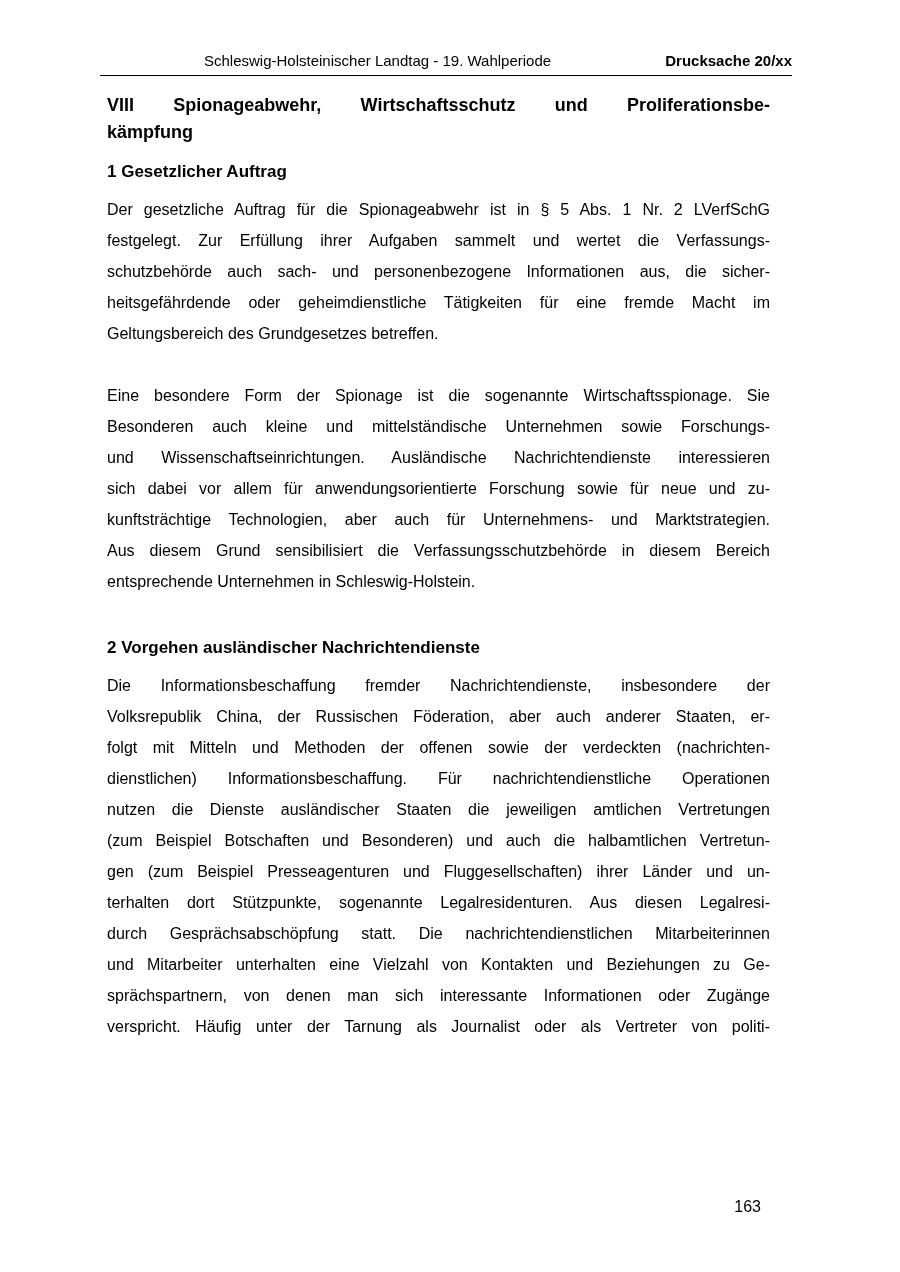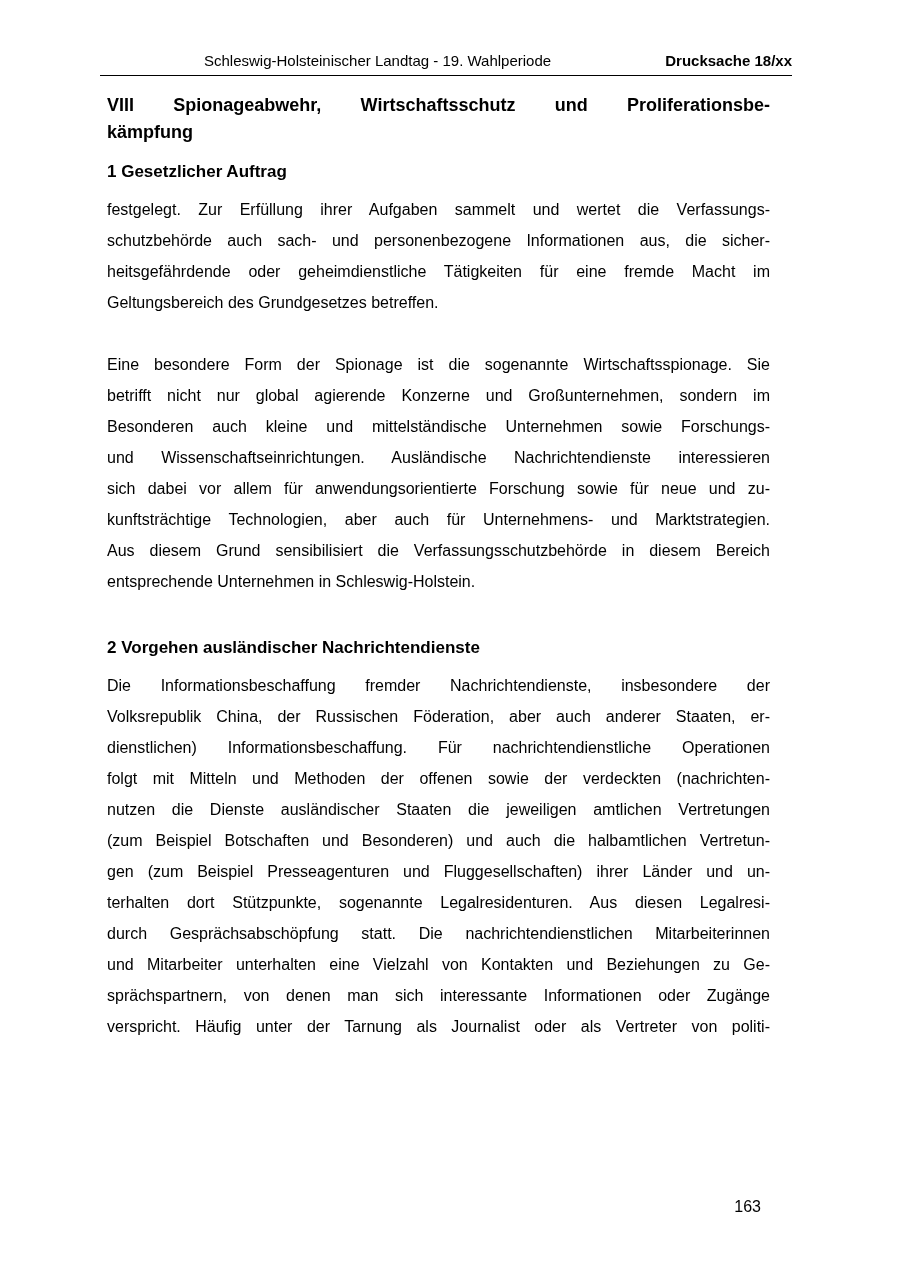--- a/index.html
+++ b/index.html
@@ -43,54 +43,54 @@
   }
 </style>
 </head>
 <body>
 
 <div class="page">
 
   <div class="hdr">
     <div class="hdr-row">
       <span class="hdr-left">Schleswig-Holsteinischer Landtag - 19. Wahlperiode</span>
-      <span class="hdr-right">Drucksache 18/xx</span>
+      <span class="hdr-right">Drucksache 20/xx</span>
     </div>
     <hr class="hdr-rule">
   </div>
 
   <div class="content">
     <h1 class="title">
       <span class="jline">VIII Spionageabwehr, Wirtschaftsschutz und Proliferationsbe-</span>
       <span class="line">kämpfung</span>
     </h1>
     <div id="sections">
         <h2 class="sec-h">1 Gesetzlicher Auftrag</h2>
         <p class="para">
+          <span class="jline">Der gesetzliche Auftrag für die Spionageabwehr ist in § 5 Abs. 1 Nr. 2 LVerfSchG</span>
           <span class="jline">festgelegt. Zur Erfüllung ihrer Aufgaben sammelt und wertet die Verfassungs-</span>
           <span class="jline">schutzbehörde auch sach- und personenbezogene Informationen aus, die sicher-</span>
           <span class="jline">heitsgefährdende oder geheimdienstliche Tätigkeiten für eine fremde Macht im</span>
           <span class="line">Geltungsbereich des Grundgesetzes betreffen.</span>
         </p>
         <p class="para">
           <span class="jline">Eine besondere Form der Spionage ist die sogenannte Wirtschaftsspionage. Sie</span>
-          <span class="jline">betrifft nicht nur global agierende Konzerne und Großunternehmen, sondern im</span>
           <span class="jline">Besonderen auch kleine und mittelständische Unternehmen sowie Forschungs-</span>
           <span class="jline">und Wissenschaftseinrichtungen. Ausländische Nachrichtendienste interessieren</span>
           <span class="jline">sich dabei vor allem für anwendungsorientierte Forschung sowie für neue und zu-</span>
           <span class="jline">kunftsträchtige Technologien, aber auch für Unternehmens- und Marktstrategien.</span>
           <span class="jline">Aus diesem Grund sensibilisiert die Verfassungsschutzbehörde in diesem Bereich</span>
           <span class="line">entsprechende Unternehmen in Schleswig-Holstein.</span>
         </p>
         <h2 class="sec-h later">2 Vorgehen ausländischer Nachrichtendienste</h2>
         <p class="para">
           <span class="jline">Die Informationsbeschaffung fremder Nachrichtendienste, insbesondere der</span>
           <span class="jline">Volksrepublik China, der Russischen Föderation, aber auch anderer Staaten, er-</span>
+          <span class="jline">folgt mit Mitteln und Methoden der offenen sowie der verdeckten (nachrichten-</span>
           <span class="jline">dienstlichen) Informationsbeschaffung. Für nachrichtendienstliche Operationen</span>
-          <span class="jline">folgt mit Mitteln und Methoden der offenen sowie der verdeckten (nachrichten-</span>
           <span class="jline">nutzen die Dienste ausländischer Staaten die jeweiligen amtlichen Vertretungen</span>
           <span class="jline">(zum Beispiel Botschaften und Besonderen) und auch die halbamtlichen Vertretun-</span>
           <span class="jline">gen (zum Beispiel Presseagenturen und Fluggesellschaften) ihrer Länder und un-</span>
           <span class="jline">terhalten dort Stützpunkte, sogenannte Legalresidenturen. Aus diesen Legalresi-</span>
           <span class="jline">durch Gesprächsabschöpfung statt. Die nachrichtendienstlichen Mitarbeiterinnen</span>
           <span class="jline">und Mitarbeiter unterhalten eine Vielzahl von Kontakten und Beziehungen zu Ge-</span>
           <span class="jline">sprächspartnern, von denen man sich interessante Informationen oder Zugänge</span>
           <span class="jline">verspricht. Häufig unter der Tarnung als Journalist oder als Vertreter von politi-</span>
         </p>
       </div>

